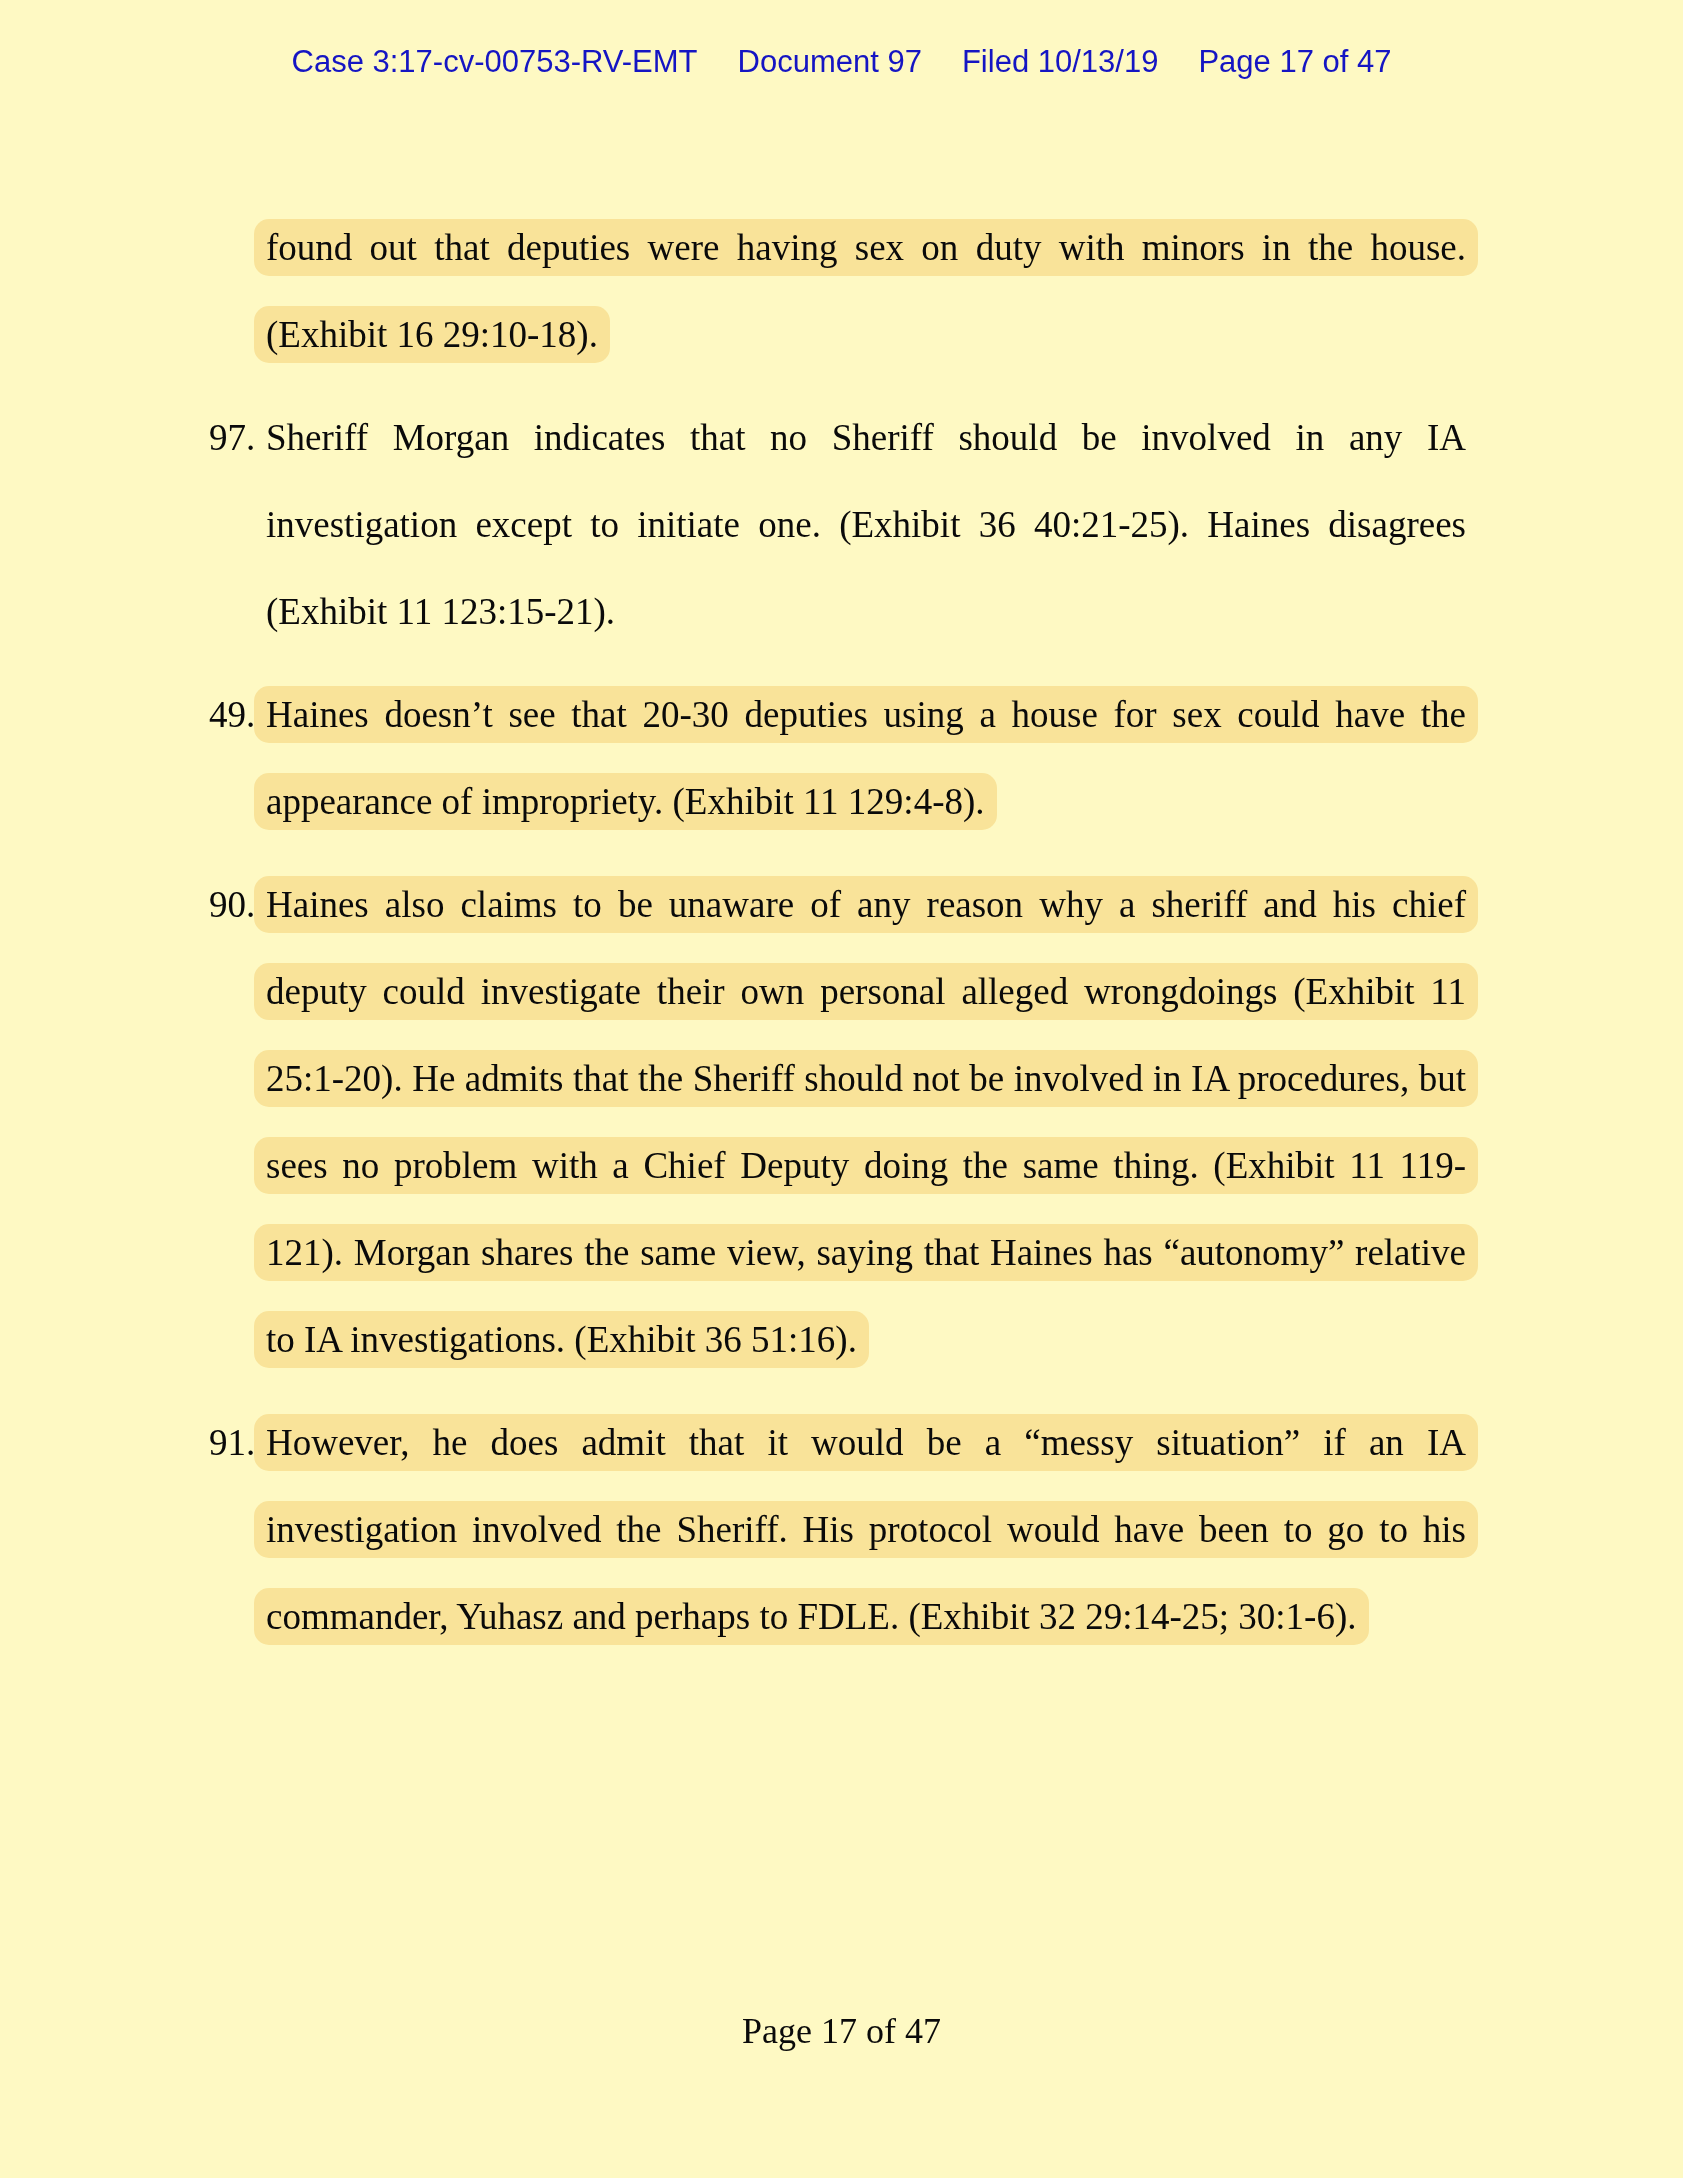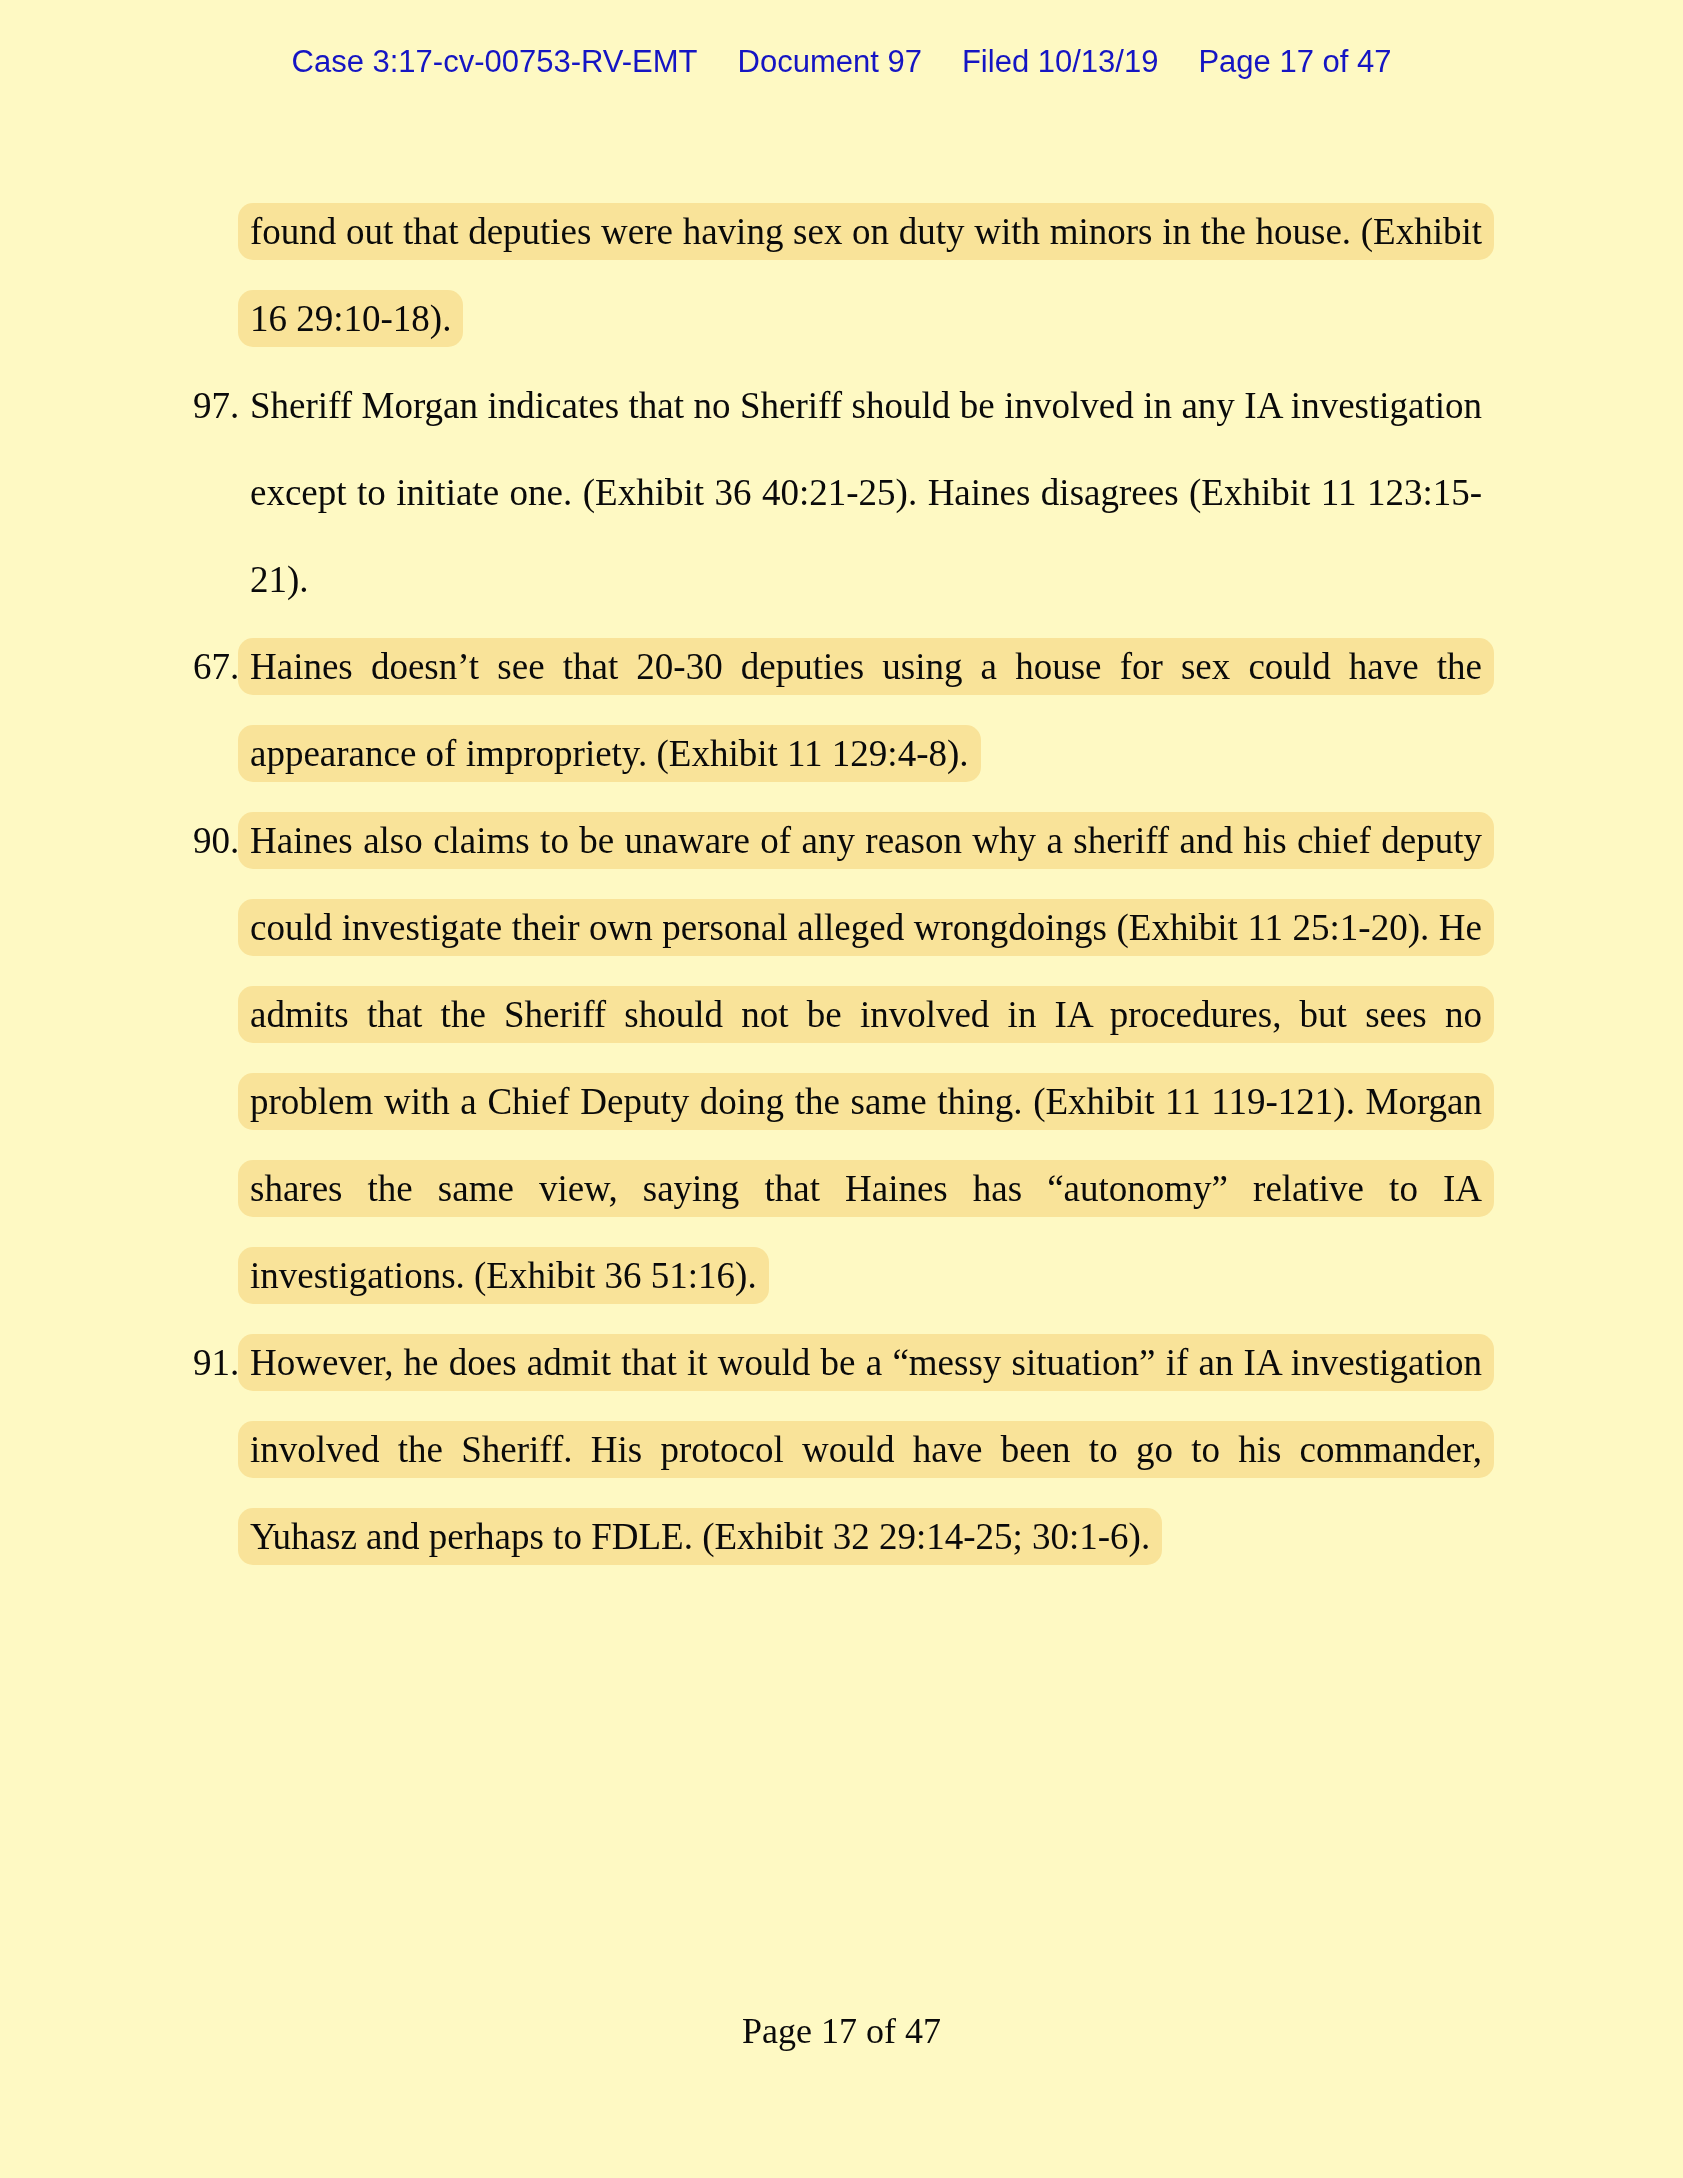--- a/index.html
+++ b/index.html
@@ -29,21 +29,21 @@
     position: absolute;
     top: 188px;
     left: 250px;
     width: 1232px;
     font-size: 37px;
     line-height: 87px;
   }
   .para {
     position: relative;
     text-align: justify;
-    margin: 0;
+    margin: 16px;
   }
   .para .num {
     position: absolute;
     left: -57px;
     top: 0;
     white-space: nowrap;
   }
   .hl {
     background: #f9e399;
     padding: 8px 12px;
@@ -80,21 +80,21 @@
       <span class="num"></span>
       <span class="para-text hl">found out that deputies were having sex on duty with minors in the house. (Exhibit 16 29:10-18).</span>
     </div>
 
     <div class="para">
       <span class="num">97.</span>
       <span class="para-text">Sheriff Morgan indicates that no Sheriff should be involved in any IA investigation except to initiate one. (Exhibit 36 40:21-25). Haines disagrees (Exhibit 11 123:15-21).</span>
     </div>
 
     <div class="para">
-      <span class="num">67.</span>
+      <span class="num">49.</span>
       <span class="para-text hl">Haines doesn’t see that 20-30 deputies using a house for sex could have the appearance of impropriety. (Exhibit 11 129:4-8).</span>
     </div>
 
     <div class="para">
       <span class="num">90.</span>
       <span class="para-text hl">Haines also claims to be unaware of any reason why a sheriff and his chief deputy could investigate their own personal alleged wrongdoings (Exhibit 11 25:1-20). He admits that the Sheriff should not be involved in IA procedures, but sees no problem with a Chief Deputy doing the same thing. (Exhibit 11 119-121). Morgan shares the same view, saying that Haines has “autonomy” relative to IA investigations. (Exhibit 36 51:16).</span>
     </div>
 
     <div class="para">
       <span class="num">91.</span>

